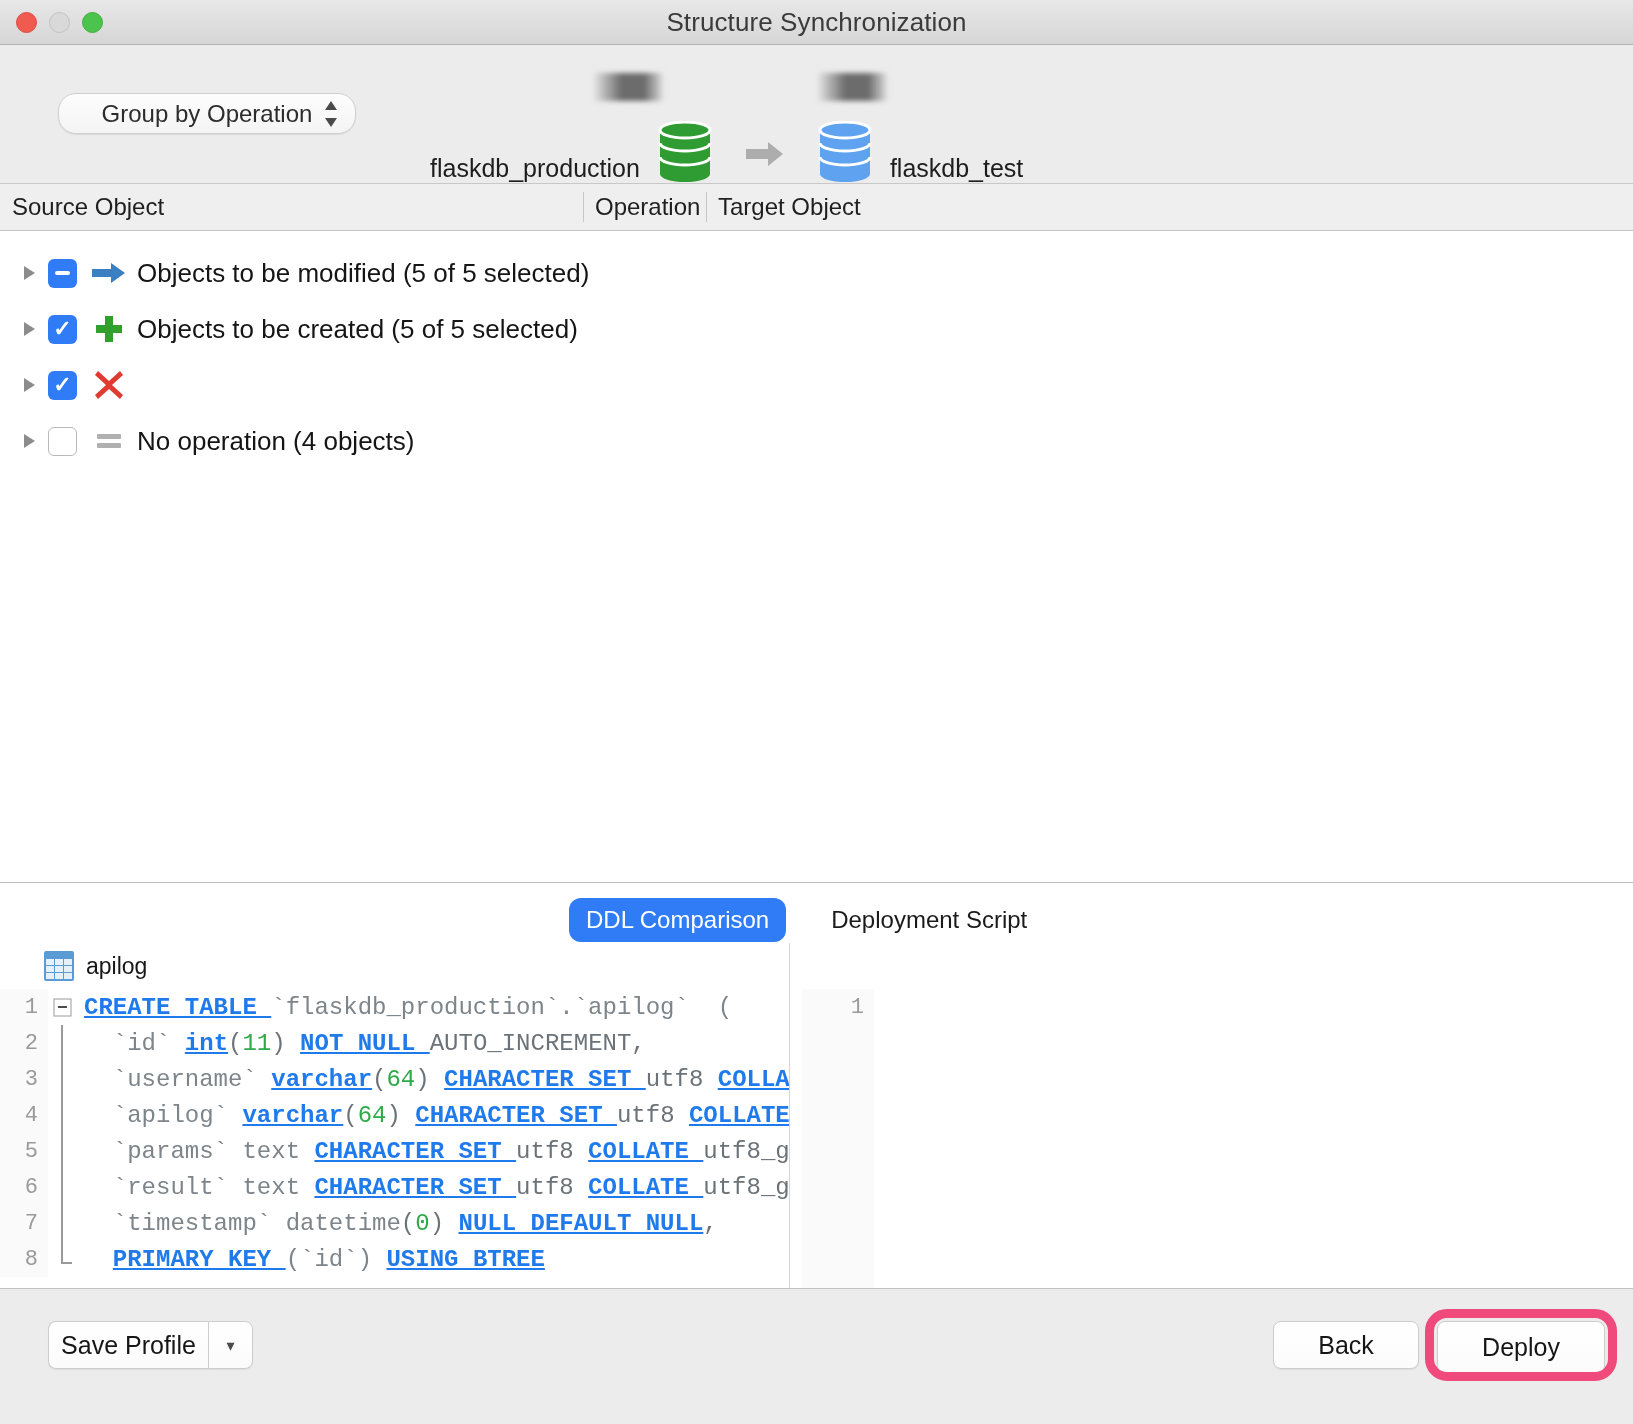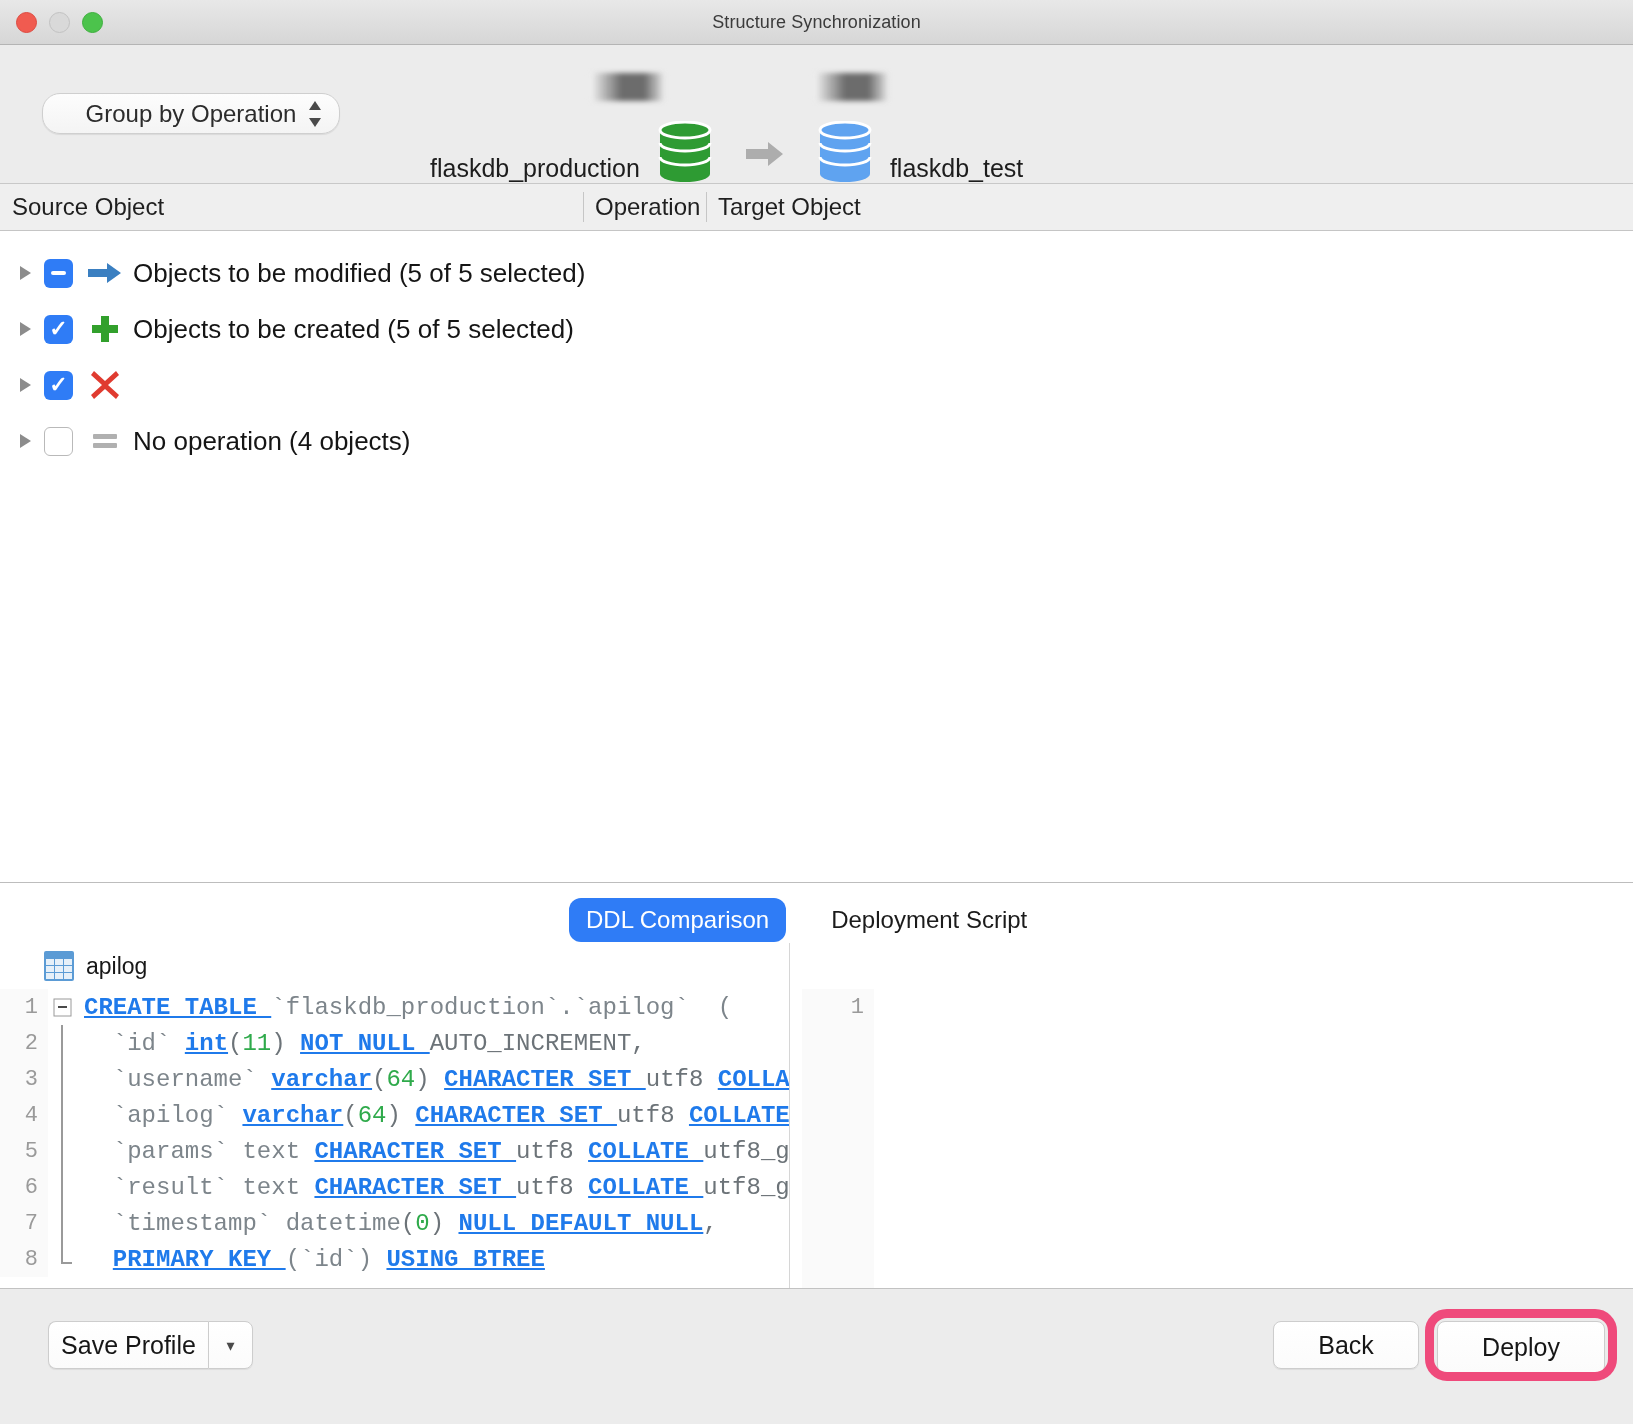--- a/index.html
+++ b/index.html
@@ -25,32 +25,32 @@
     border-bottom: 1px solid #b4b4b4;
     display: flex; align-items: center;
   }
   .traffic { display: flex; gap: 12px; padding-left: 16px; }
   .light { width: 21px; height: 21px; border-radius: 50%; }
   .light.close   { background: #f05b50; border: 1px solid #dd4a40; }
   .light.min     { background: #d9d9d9; border: 1px solid #c2c2c2; }
   .light.max     { background: #4cc34c; border: 1px solid #3eaf3e; }
   .title-text {
     position: absolute; left: 0; right: 0; text-align: center;
-    font-size: 18px; color: #3b3b3b; letter-spacing: .1px;
+    font-size: 26px; color: #3b3b3b; letter-spacing: .1px;
   }
 
   
   .header {
     flex: 0 0 139px;
     position: relative;
     background: #ececec;
     border-bottom: 1px solid #c8c8c8;
   }
   .group-select {
-    position: absolute; left: 42px; top: 48px;
+    position: absolute; left: 58px; top: 48px;
     width: 298px; height: 41px;
     background: linear-gradient(to bottom,#fdfdfd,#f4f4f4);
     border: 1px solid #cfcfcf; border-radius: 18px;
     box-shadow: 0 1px 1px rgba(0,0,0,.08);
     display: flex; align-items: center; justify-content: center;
     font-size: 24px; color: #2c2c2c;
   }
   .group-select .stepper {
     position: absolute; right: 16px; top: 50%; transform: translateY(-50%);
     display: flex; flex-direction: column; line-height: 8px;
@@ -100,21 +100,21 @@
   
   .tree {
     flex: 1 1 auto;
     background: #ffffff;
     border-bottom: 1px solid #bdbdbd;
     padding-top: 14px;
     overflow: hidden;
   }
   .tree-row {
     height: 56px; display: flex; align-items: center;
-    font-size: 26px; color: #151515; margin-left: 12px;
+    padding-left: 16px; font-size: 26px; color: #151515;
   }
   .disclosure {
     width: 26px; display: flex; align-items: center; justify-content: center;
   }
   .disclosure .tri {
     width: 0; height: 0;
     border-left: 11px solid #8c8c8c;
     border-top: 7px solid transparent;
     border-bottom: 7px solid transparent;
   }

